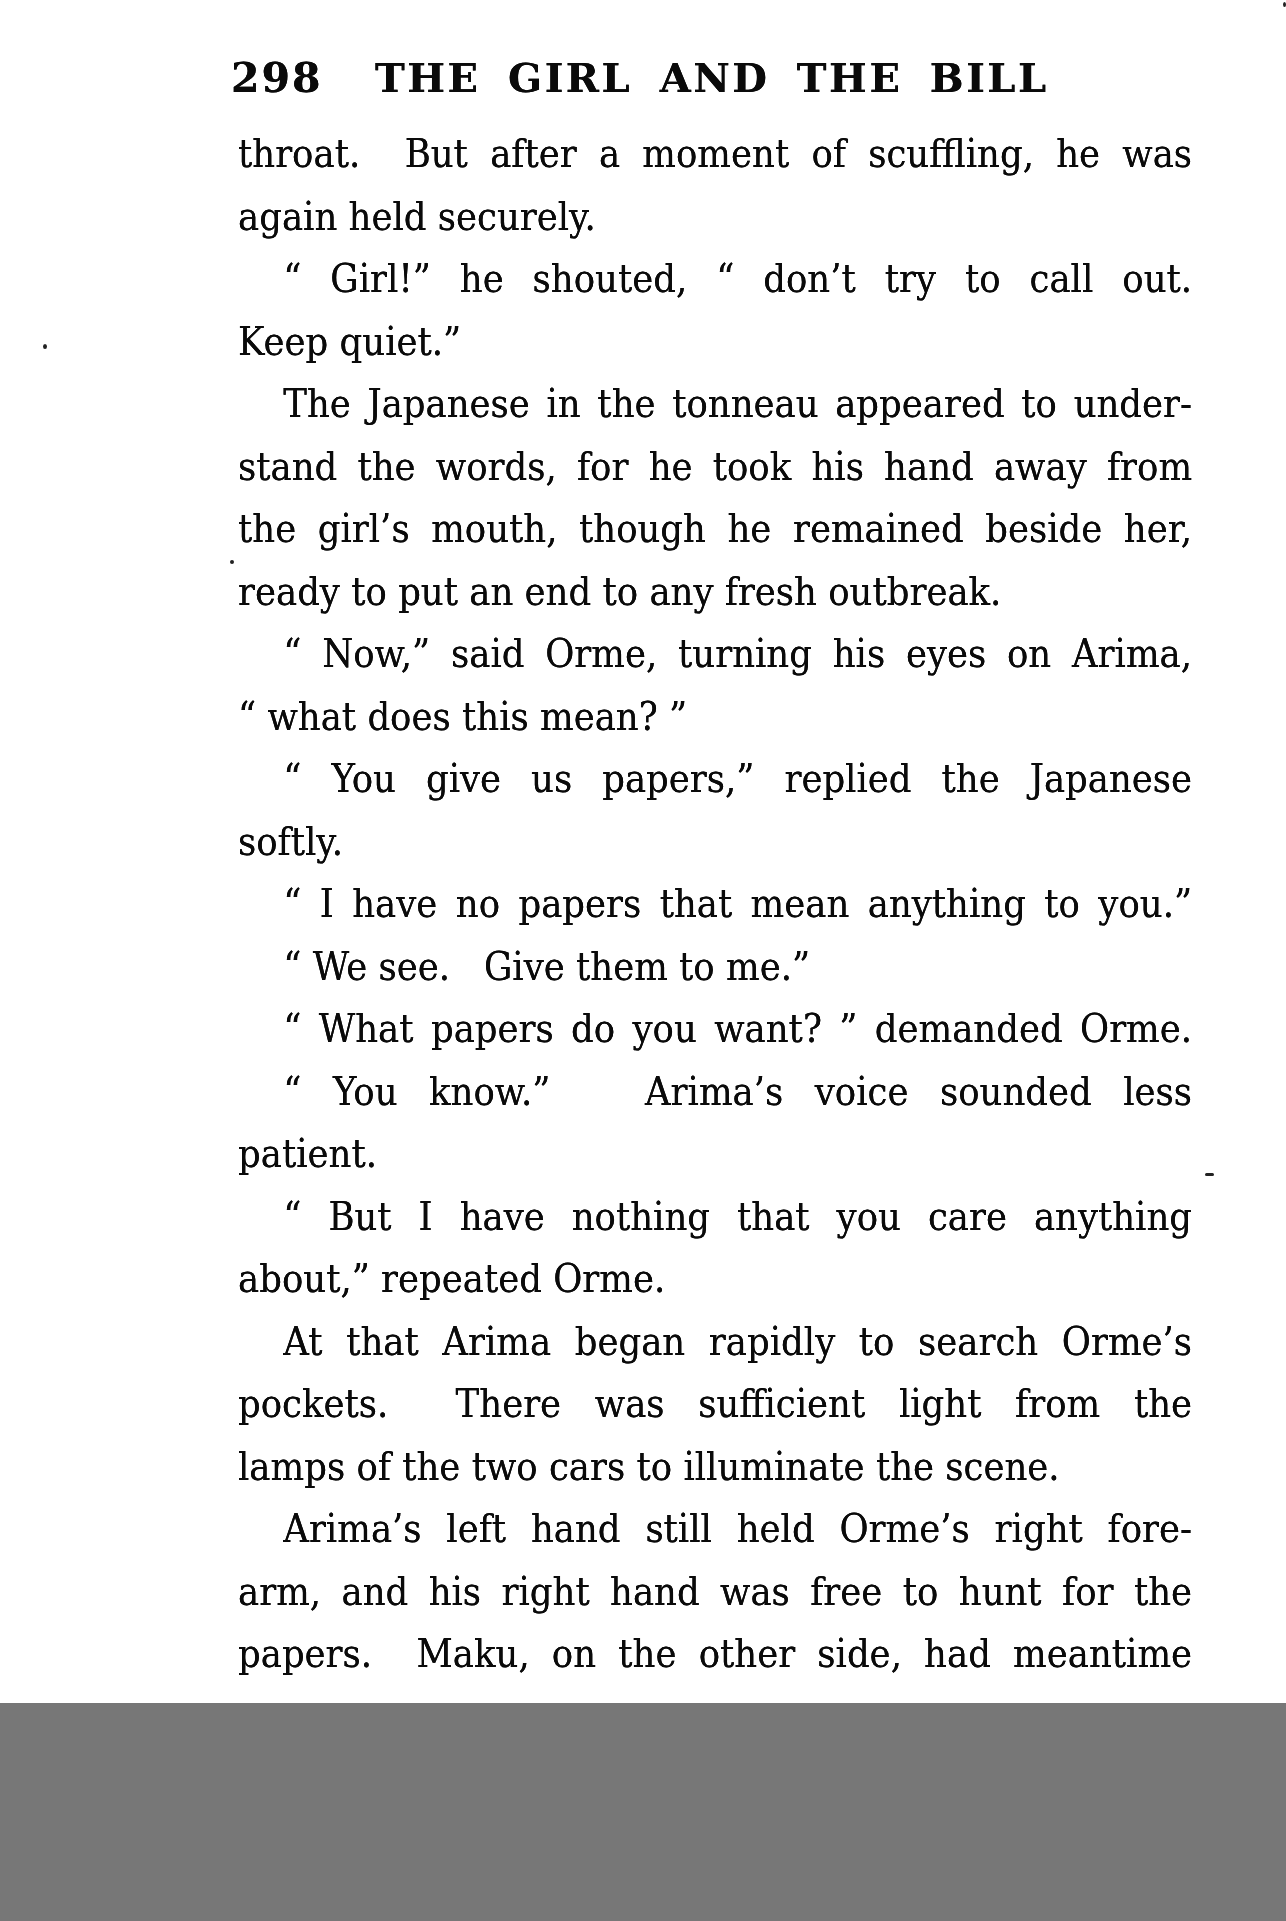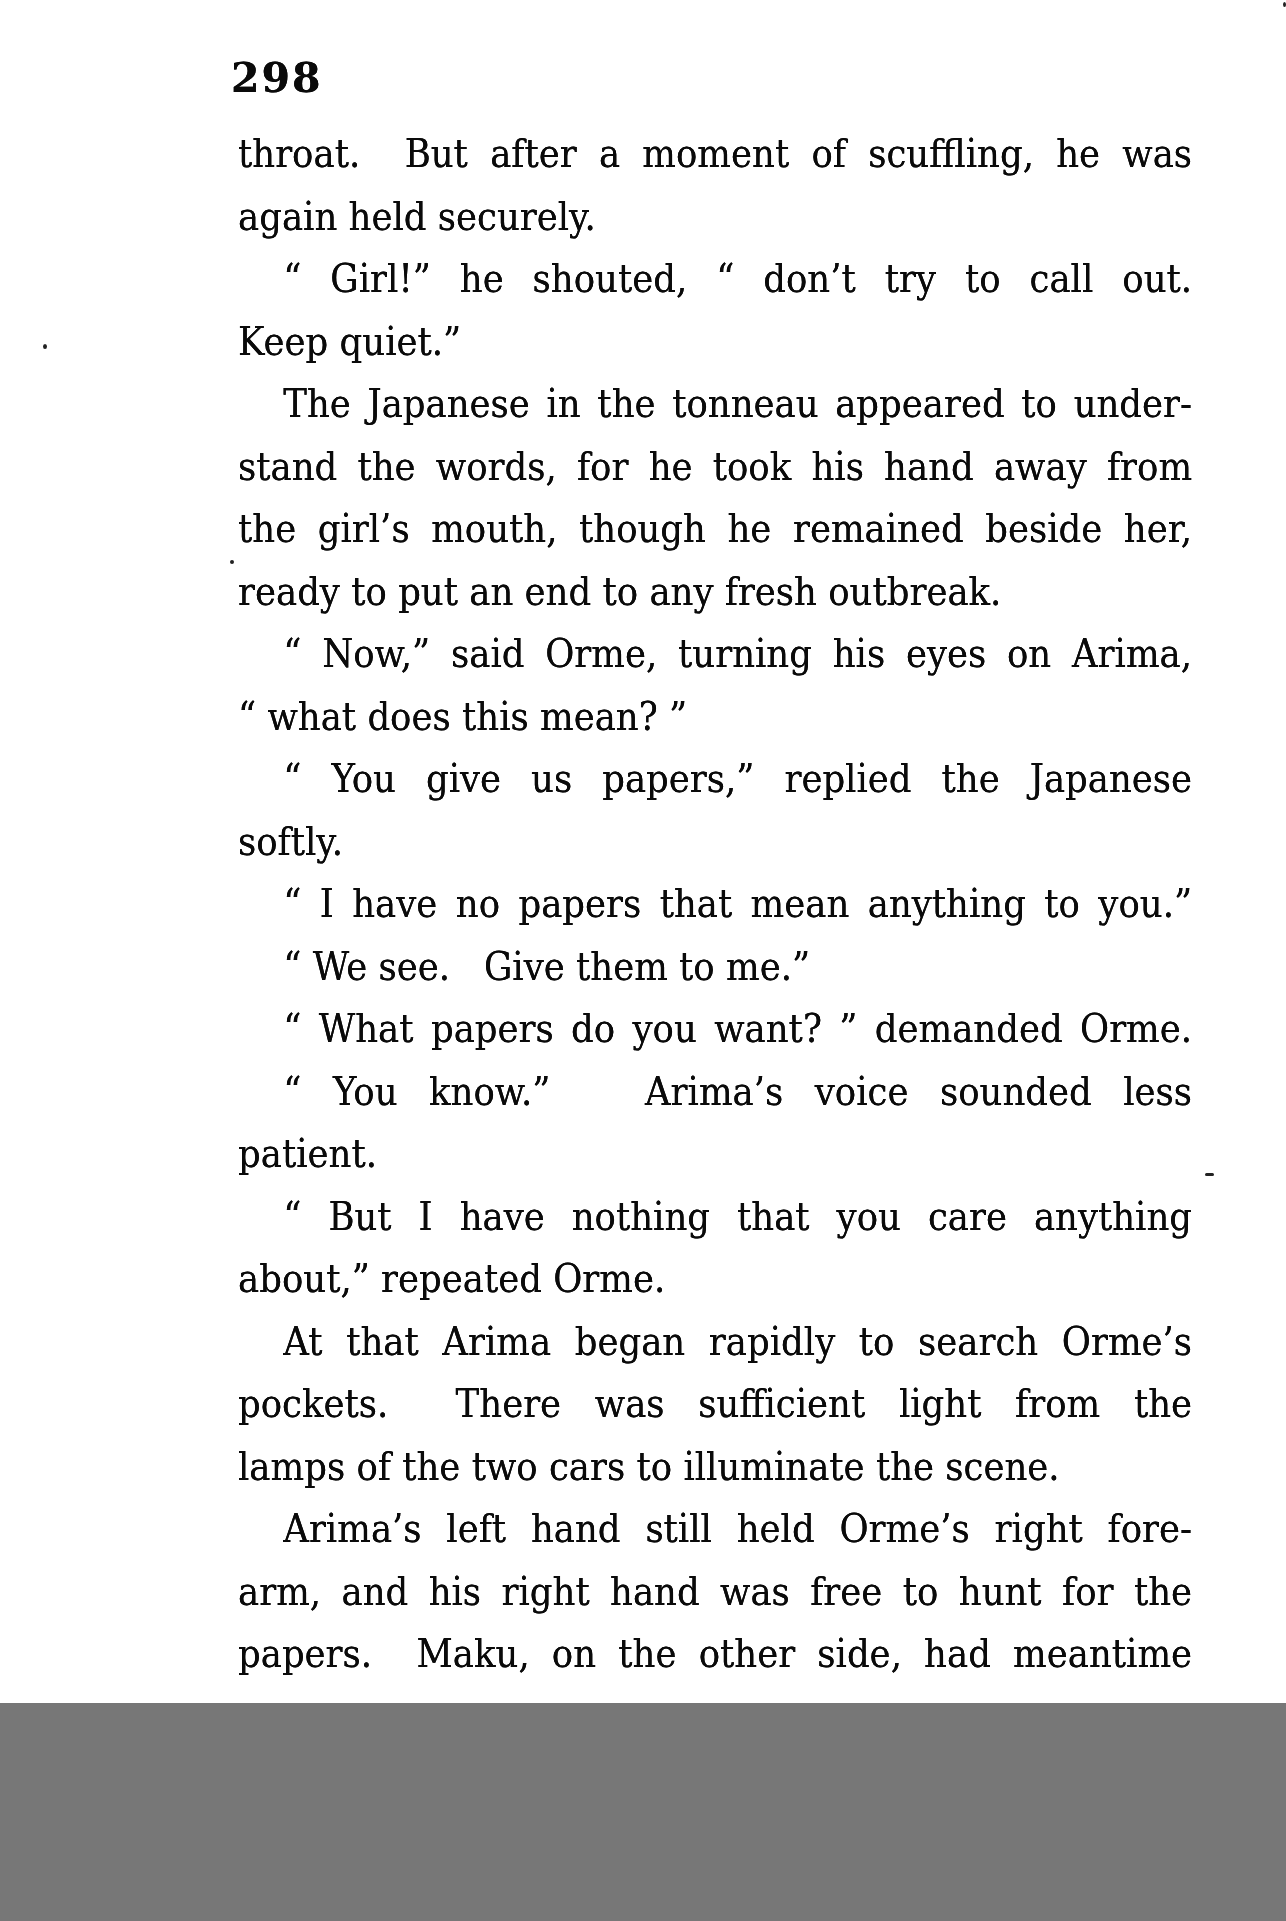--- a/index.html
+++ b/index.html
@@ -48,20 +48,21 @@
     display:block;
   }
 </style>
 </head>
 <body>
 
 <div class="page">
 
   <span class="folio">298</span>
 
+  <span class="running-title">THE GIRL AND THE BILL</span>
 
   <div class="text-block">
       <div class="line j">throat.  But after a moment of scuffling, he was</div>
       <div class="line">again held securely.</div>
       <div class="line j ind">“ Girl!” he shouted, “ don’t try to call out.</div>
       <div class="line">Keep quiet.”</div>
       <div class="line j ind">The Japanese in the tonneau appeared to under-</div>
       <div class="line j">stand the words, for he took his hand away from</div>
       <div class="line j">the girl’s mouth, though he remained beside her,</div>
       <div class="line">ready to put an end to any fresh outbreak.</div>

